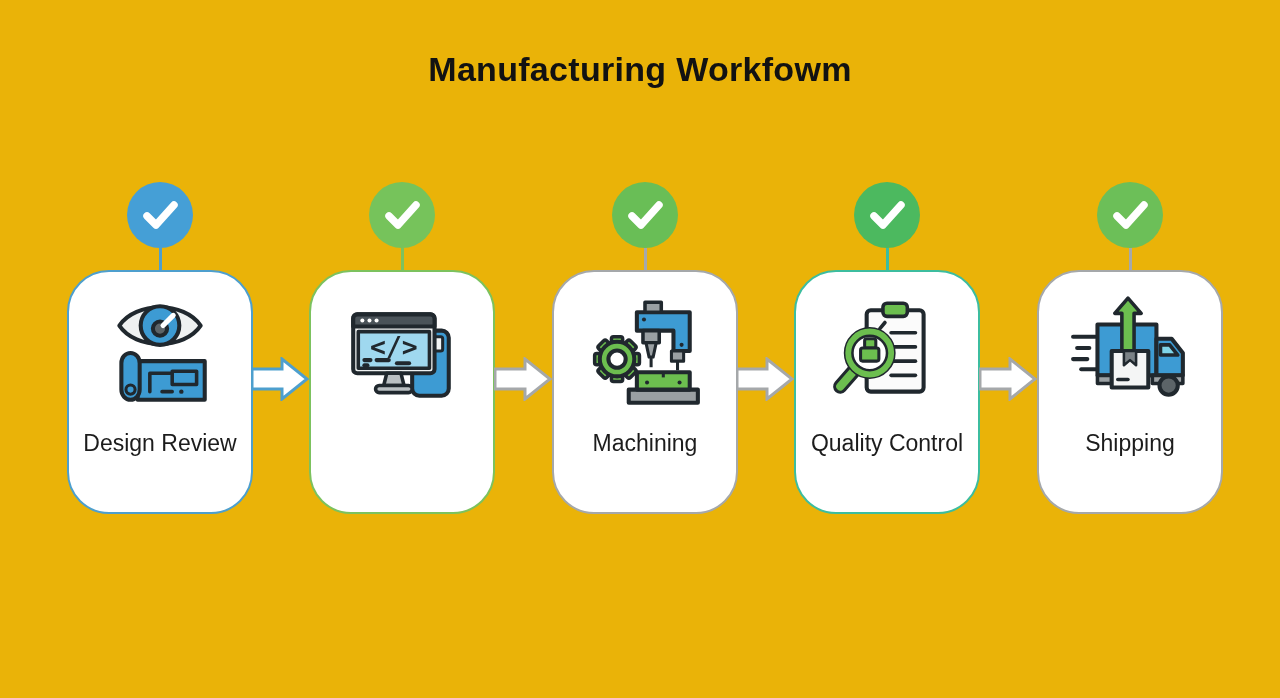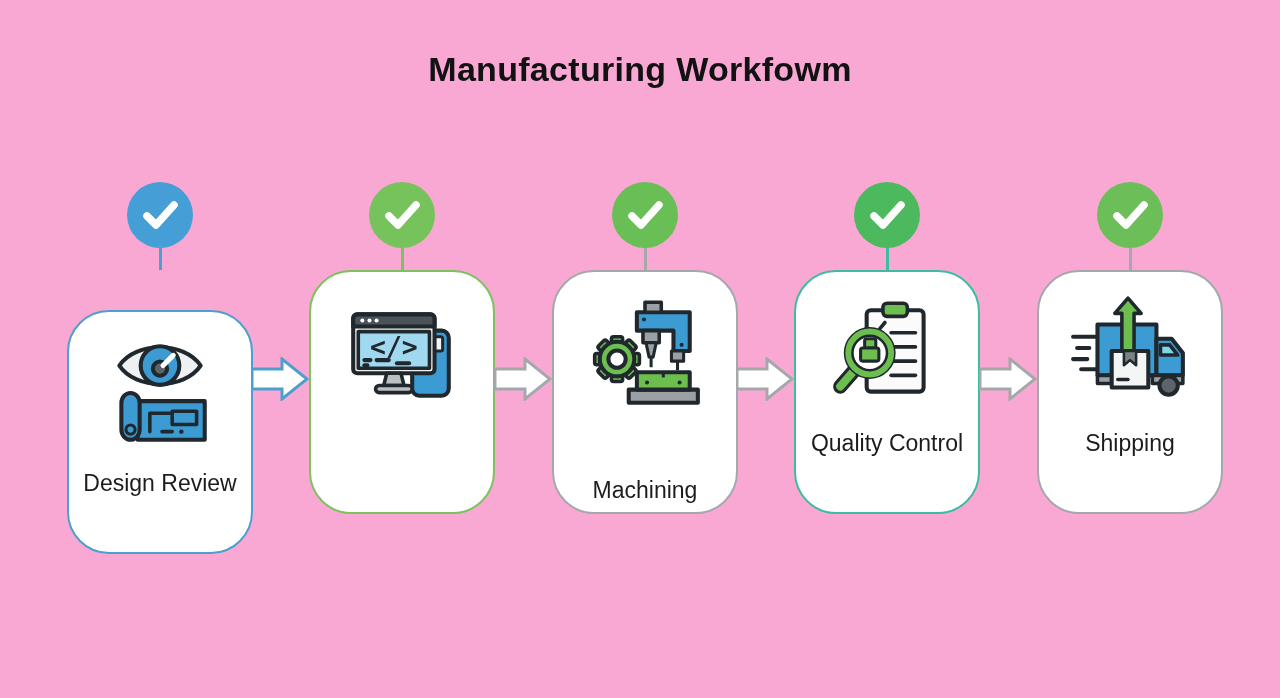--- a/index.html
+++ b/index.html
@@ -1,17 +1,17 @@
 <!DOCTYPE html>
 <html><head>
 <meta charset="utf-8">
 <style>
   html,body{margin:0;padding:0;background:#ffffff;}
   body{font-family:"Liberation Sans",sans-serif;}
-  .canvas{position:relative;width:1280px;height:698px;background:#f9a8d4;overflow:hidden;}
+  .canvas{position:relative;width:1280px;height:698px;background:#eab308;overflow:hidden;}
   .title{position:absolute;top:50px;left:0;width:100%;text-align:center;
          font-size:34px;font-weight:700;color:#121212;letter-spacing:.3px;margin:0;}
   .step{position:absolute;top:182px;width:186px;display:flex;flex-direction:column;align-items:center;}
   .check{width:66px;height:66px;line-height:0;}
   .stem{width:3px;height:22px;background:#aaa;}
   .card{width:186px;height:244px;background:#fff;border:2.5px solid #ccc;border-radius:42px;
         box-sizing:border-box;display:flex;flex-direction:column;align-items:center;}
   .icon{margin-top:20px;width:122px;height:122px;line-height:0;}
   .label{margin-top:16px;font-size:23px;color:#1c1c1c;white-space:nowrap;}
   .arrow{position:absolute;top:357px;width:58px;height:44px;line-height:0;}
@@ -26,21 +26,21 @@
   <h1 class="title">Manufacturing Workfowm</h1>
 
   <div class="step s1">
     <div class="check">
       <svg width="66" height="66" viewBox="0 0 66 66">
         <circle cx="33" cy="33" r="33" style="fill: rgb(69, 159, 214);"></circle>
         <path d="M20 34 L29 43 L47 23" fill="none" stroke="#fff" stroke-width="7.5" stroke-linecap="round" stroke-linejoin="round"></path>
       </svg>
     </div>
     <div class="stem" style="background-color: rgb(77, 159, 206);"></div>
-    <div class="card" style="border-color: rgb(77, 159, 206); margin-top: 40px;">
+    <div class="card" style="border-color: rgb(77, 159, 206);">
       <div class="icon">
         <svg width="122" height="122" viewBox="0 0 120 120">
           <g stroke="#20282e" stroke-width="4" stroke-linejoin="round" stroke-linecap="round">
             <path d="M20 33 C36 9 84 9 100 33 C84 57 36 57 20 33 Z" fill="#eef1f1"></path>
             <circle cx="60" cy="33" r="19" fill="#3d9bd3"></circle>
             <circle cx="60" cy="36" r="7" fill="#5c6468"></circle>
             <line x1="63" y1="33" x2="73" y2="23" stroke="#fff" stroke-width="5"></line>
             <rect x="38" y="68" width="66" height="38" fill="#3d9bd3"></rect>
             <path d="M22 70 a9 10 0 0 1 18 0 v26 a9 10 0 0 1 -18 0 z" fill="#3d9bd3"></path>
             <circle cx="31" cy="96" r="4.5" fill="none" stroke-width="3"></circle>
@@ -94,21 +94,21 @@
   </div>
 
   <div class="step s3">
     <div class="check">
       <svg width="66" height="66" viewBox="0 0 66 66">
         <circle cx="33" cy="33" r="33" style="fill: rgb(105, 190, 86);"></circle>
         <path d="M20 34 L29 43 L47 23" fill="none" stroke="#fff" stroke-width="7.5" stroke-linecap="round" stroke-linejoin="round"></path>
       </svg>
     </div>
     <div class="stem" style="background-color: rgb(165, 168, 170);"></div>
-    <div class="card" style="border-color: rgb(165, 168, 170); gap: 47px;">
+    <div class="card" style="border-color: rgb(165, 168, 170);">
       <div class="icon">
         <svg width="122" height="122" viewBox="0 0 120 120">
           <g stroke="#20282e" stroke-width="4" stroke-linejoin="round">
             <g fill="#6cbe4f" stroke-width="3.5">
               <rect x="27" y="44" width="11" height="44" rx="2"></rect>
               <rect x="27" y="44" width="11" height="44" rx="2" transform="rotate(45 32.5 66)"></rect>
               <rect x="27" y="44" width="11" height="44" rx="2" transform="rotate(90 32.5 66)"></rect>
               <rect x="27" y="44" width="11" height="44" rx="2" transform="rotate(135 32.5 66)"></rect>
             </g>
             <circle cx="32.5" cy="66" r="17" fill="#6cbe4f"></circle>

